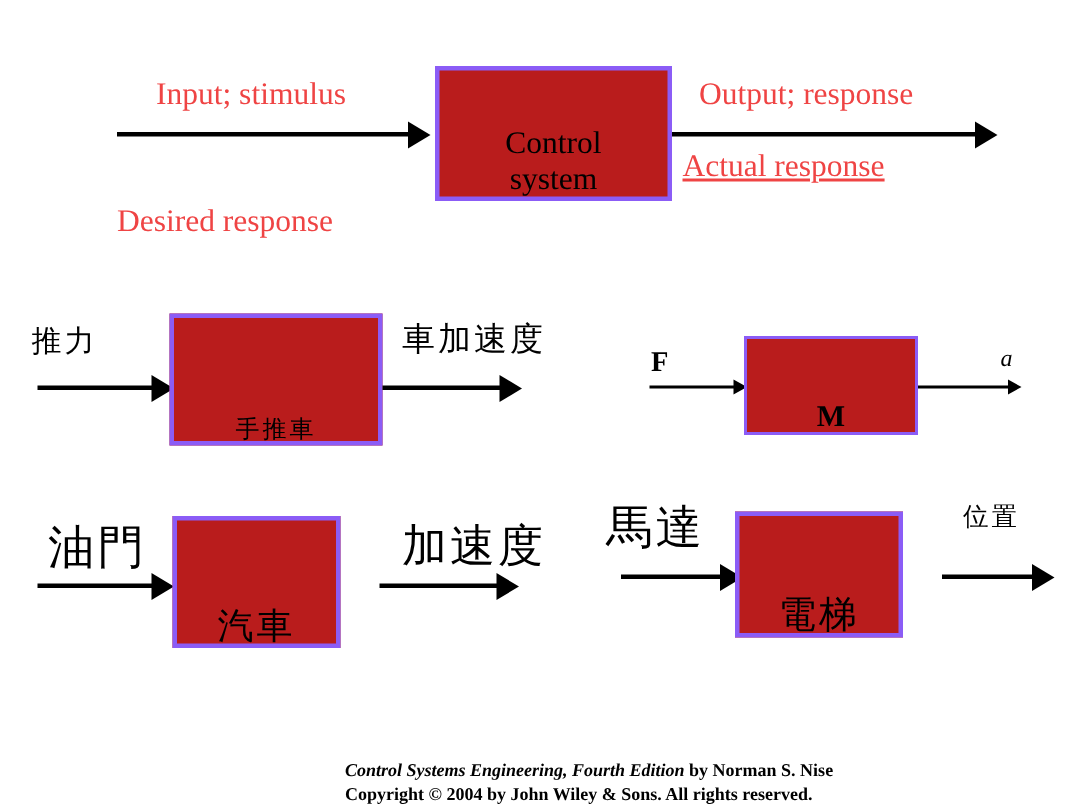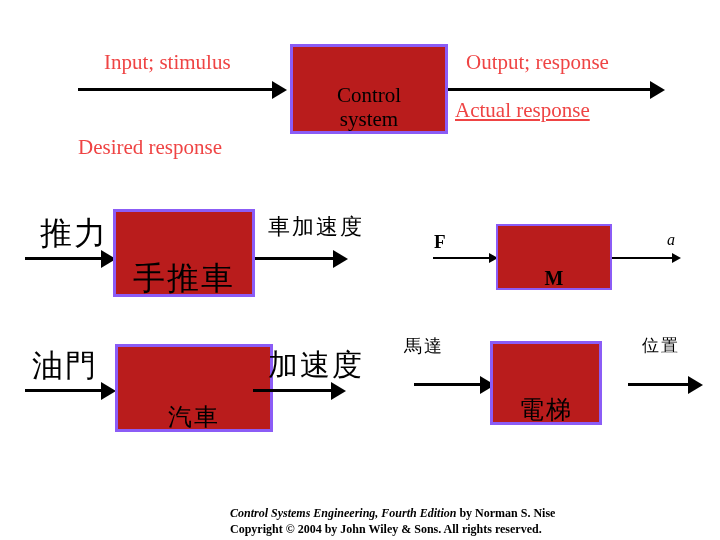--- a/index.html
+++ b/index.html
@@ -103,27 +103,27 @@
       <div>system</div>
     </div>
   </div>
 
   <div class="abs arrow-line" style="left:448px; top:88px; width:204px;"></div>
   <div class="abs arrow-head" style="left:650px; top:80.5px;"></div>
 
   <div class="abs label-blue" style="left:455px; top:52px;margin-left:11px;">Output; response</div>
   <div class="abs label-blue" style="left:455px; top:100px;text-decoration:underline;">Actual response</div>
 
-  <div class="abs cjk" style="left:40px; top:217px; font-size:32px;">推力</div>
+  <div class="abs cjk" style="left:21px; top:217px; font-size:20px;">推力</div>
 
   <div class="abs arrow-line" style="left:25px; top:257px; width:78px;"></div>
   <div class="abs arrow-head" style="left:101px; top:249.5px;"></div>
 
   <div class="abs box" style="left:113px; top:209px; width:142px; height:88px;">
-    <span class="cjk" style="font-size:32px;">手推車</span>
+    <span class="cjk" style="font-size:16px;">手推車</span>
   </div>
 
   <div class="abs cjk" style="left:268px; top:216px; font-size:22px;">車加速度</div>
 
   <div class="abs arrow-line" style="left:255px; top:257px; width:80px;"></div>
   <div class="abs arrow-head" style="left:333px; top:249.5px;"></div>
 
   <div class="abs label-black" style="left:434px; top:232px; font-size:19px; font-weight:bold;">F</div>
 
   <div class="abs arrow-line thin" style="left:433px; top:257px; width:58px;"></div>
@@ -136,30 +136,30 @@
   <div class="abs label-black" style="left:667px; top:232px; font-size:16px; font-style:italic;">a</div>
 
   <div class="abs arrow-line thin" style="left:612px; top:257px; width:62px;"></div>
   <div class="abs arrow-head small" style="left:672px; top:253px;"></div>
 
   <div class="abs cjk" style="left:32px; top:350px; font-size:31px;">油門</div>
 
   <div class="abs arrow-line" style="left:25px; top:389px; width:78px;"></div>
   <div class="abs arrow-head" style="left:101px; top:381.5px;"></div>
 
-  <div class="abs box" style="left:115px; top:344px; width:158px; height:88px;">
+  <div class="abs box" style="left:115px; top:344px; width:112px; height:88px;">
     <span class="cjk" style="font-size:24px;">汽車</span>
   </div>
 
   <div class="abs cjk" style="left:268px; top:350px; font-size:30px;">加速度</div>
 
   <div class="abs arrow-line" style="left:253px; top:389px; width:80px;"></div>
   <div class="abs arrow-head" style="left:331px; top:381.5px;"></div>
 
-  <div class="abs cjk" style="left:404px; top:337px; font-size:18px;">馬達</div>
+  <div class="abs cjk" style="left:404px; top:337px; font-size:31px;">馬達</div>
 
   <div class="abs arrow-line" style="left:414px; top:383px; width:68px;"></div>
   <div class="abs arrow-head" style="left:480px; top:375.5px;"></div>
 
   <div class="abs box" style="left:490px; top:341px; width:112px; height:84px;">
     <span class="cjk" style="font-size:25px;">電梯</span>
   </div>
 
   <div class="abs cjk" style="left:642px; top:337px; font-size:17px;">位置</div>
 

